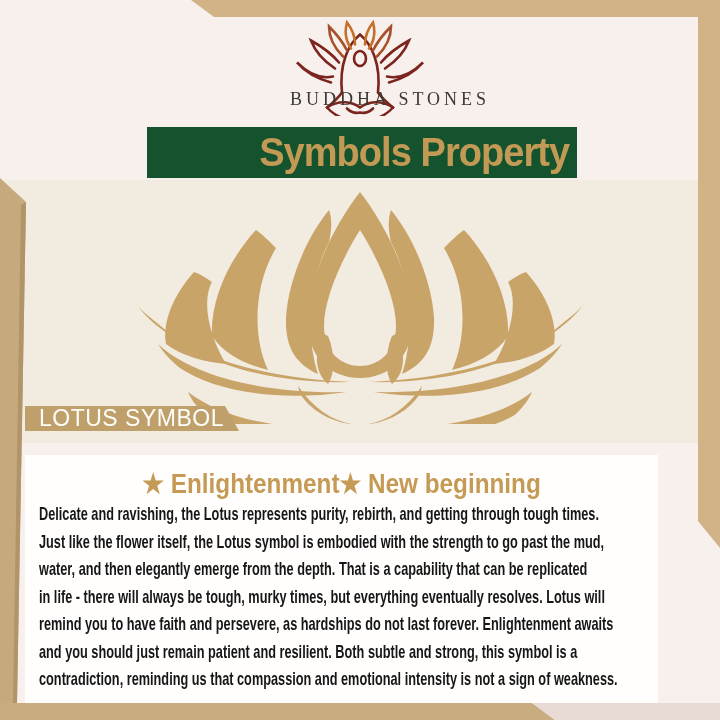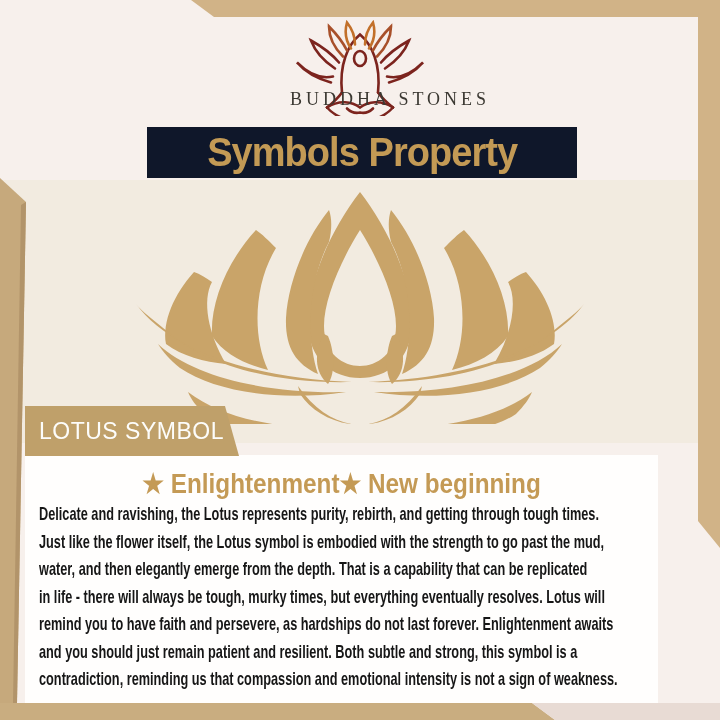--- a/index.html
+++ b/index.html
@@ -11,32 +11,32 @@
   .deco{position:absolute;left:0;top:0;width:720px;height:720px;pointer-events:none;z-index:6;}
   .logo-svg{position:absolute;left:285px;top:20px;width:150px;height:96px;}
   .brand-name{
     position:absolute;left:0;top:89px;width:720px;text-align:center;
     font-family:"Liberation Serif", serif;font-size:18px;letter-spacing:4px;
     color:#3b3832;font-weight:500;padding-left:30px;
   }
   
   .title-banner{
     position:absolute;left:147px;top:127px;width:430px;height:51px;
-    background:#0f172a;display:flex;align-items:center;justify-content:center;z-index:4;
+    background:#14532d;display:flex;align-items:center;justify-content:flex-end;z-index:4;
   }
   .title-text{
     font-size:40px;font-weight:bold;color:#c39a55;letter-spacing:-1px;
     transform:scaleX(0.95);white-space:nowrap;
   }
   
   .hero-panel{position:absolute;left:0;top:180px;width:720px;height:263px;background:#f2ebe0;z-index:1;}
   .lotus-svg{position:absolute;left:128px;top:186px;width:464px;height:238px;z-index:2;}
   
   .symbol-banner{
-    position:absolute;left:25px;top:406px;width:214px;height:50px;
+    position:absolute;left:25px;top:406px;width:214px;height:25px;
     background:#bfa06a;z-index:3;display:flex;align-items:center;
     clip-path:polygon(0 0, calc(100% - 14px) 0, 100% 100%, 0 100%);
   }
   .symbol-banner-text{
     color:#fdfdfb;font-size:23px;font-weight:500;letter-spacing:0.5px;padding-left:14px;
     white-space:nowrap;
   }
   
   .content-box{
     position:absolute;left:25px;top:455px;width:633px;height:248px;

